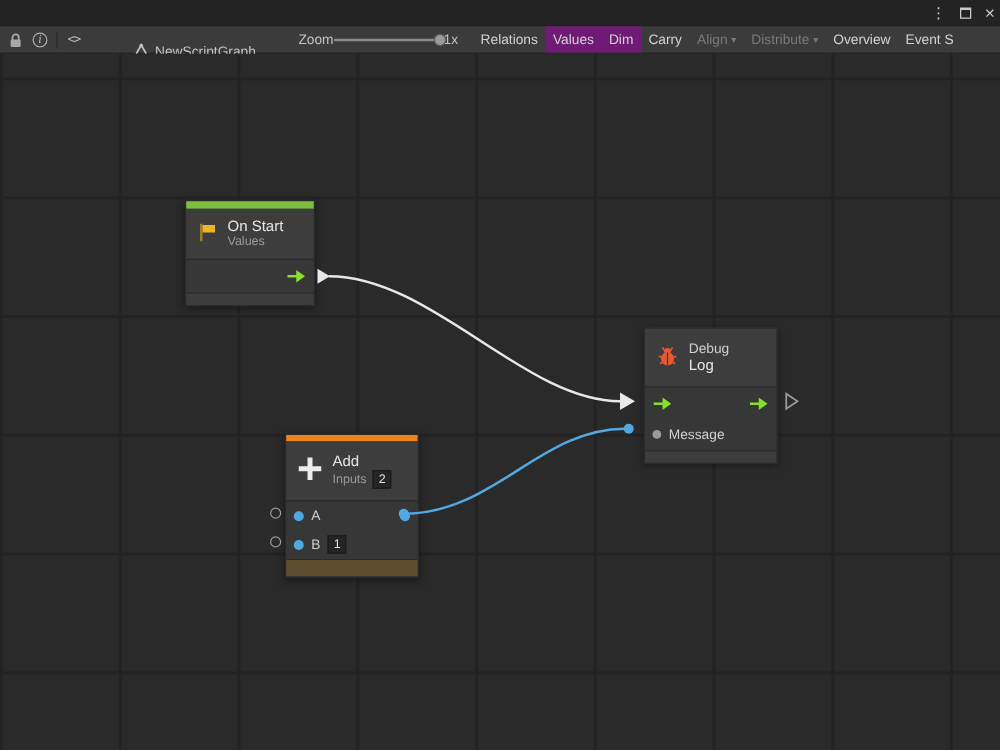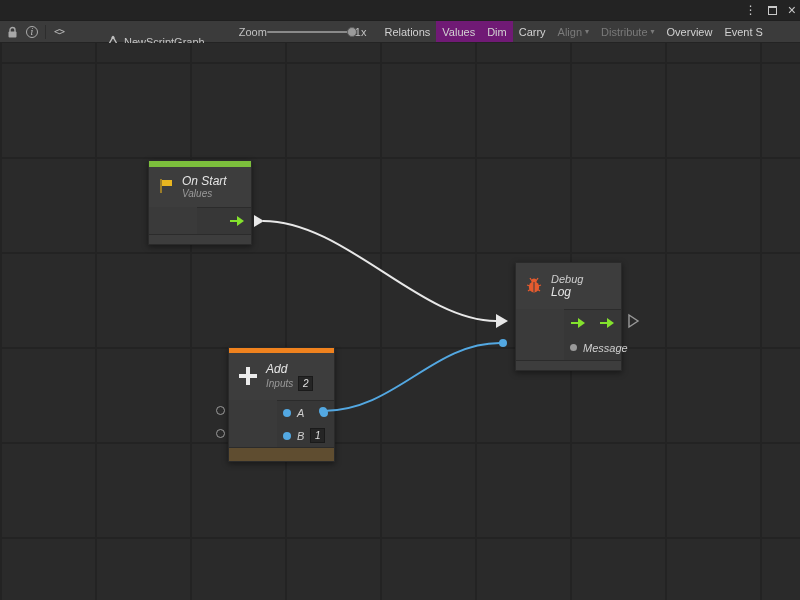--- a/index.html
+++ b/index.html
@@ -34,34 +34,33 @@
   .tbtn.disabled { color:#7a7a7a; }
   .tbtn .dd { font-size:8px; margin-left:3px; }
 
   
   .canvas { position:relative; flex:1 1 auto; background-color:#2a2a2a; overflow:hidden;
     background-image:
       linear-gradient(#232323 2px, transparent 2px),
       linear-gradient(90deg, #232323 2px, transparent 2px);
     background-size:95px 95px, 95px 95px;
     background-position:0 19px, 0 0;
-    font-style:italic;
   }
   svg.wires { position:absolute; left:0; top:0; pointer-events:none; z-index:4; }
 
   
   .node { position:absolute; z-index:3; background:#3a3a3a; border:1px solid #2a2a2a;
           box-shadow:0 2px 6px rgba(0,0,0,.45); font-size:11px; color:#cfcfcf; }
   .strip { height:5px; }
   .strip.green { background:#7cbf3c; height:6px; }
   .strip.orange { background:#f0821e; }
   .nhead { background:#3d3d3d; display:flex; align-items:center; gap:7px; padding:0 8px; }
   .ntitle { color:#e6e6e6; font-size:12px; line-height:14px; }
   .nsub { color:#9a9a9a; font-size:10px; line-height:12px; }
-  .nports { background:#373737; border-top:1px solid #2b2b2b;margin-left:48px; }
+  .nports { background:#373737; border-top:1px solid #2b2b2b; }
   .prow { display:flex; align-items:center; gap:6px; padding:0 6px; }
   .nfoot { background:#3d3d3d; border-top:1px solid #2b2b2b; }
   .nfoot.brown { background:#5f4d30; }
   .vdot { width:8px; height:8px; border-radius:50%; background:#53a8e2; flex:0 0 auto; }
   .gdot { width:7px; height:7px; border-radius:50%; background:#9a9a9a; flex:0 0 auto; }
   .valbox { background:#252525; border:1px solid #1a1a1a; color:#e0e0e0; font-size:10px;
             min-width:15px; height:15px; display:flex; align-items:center; justify-content:center; padding:0 3px; }
   .spacer { flex:1 1 auto; }
   .hollow-dot { position:absolute; width:9px; height:9px; border:1px solid #9a9a9a; border-radius:50%;
                 background:transparent; z-index:3; }

